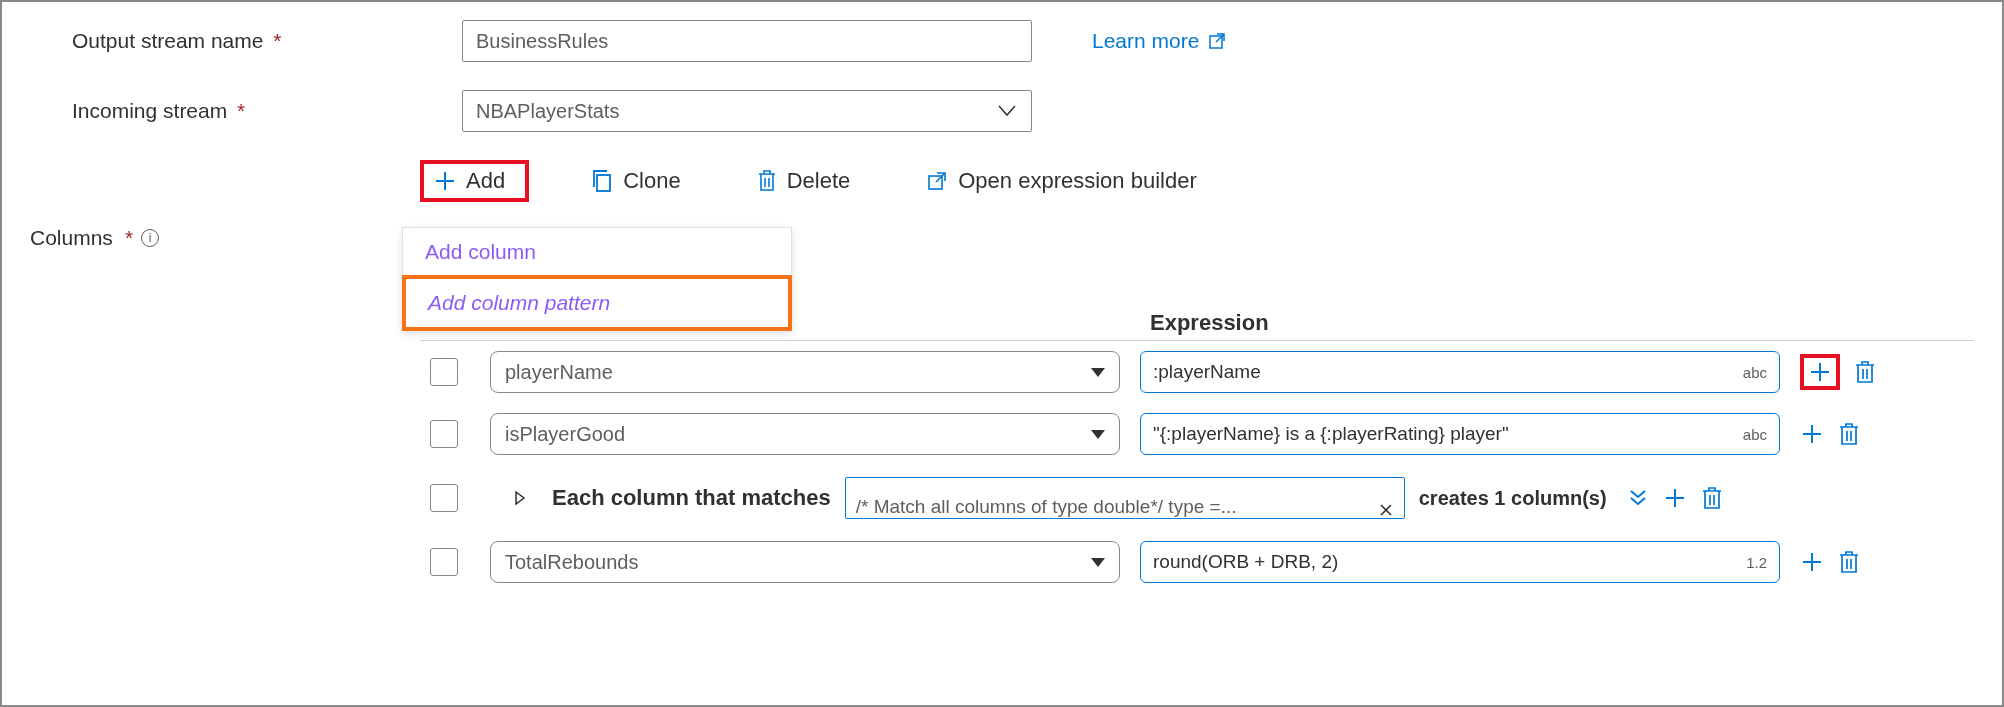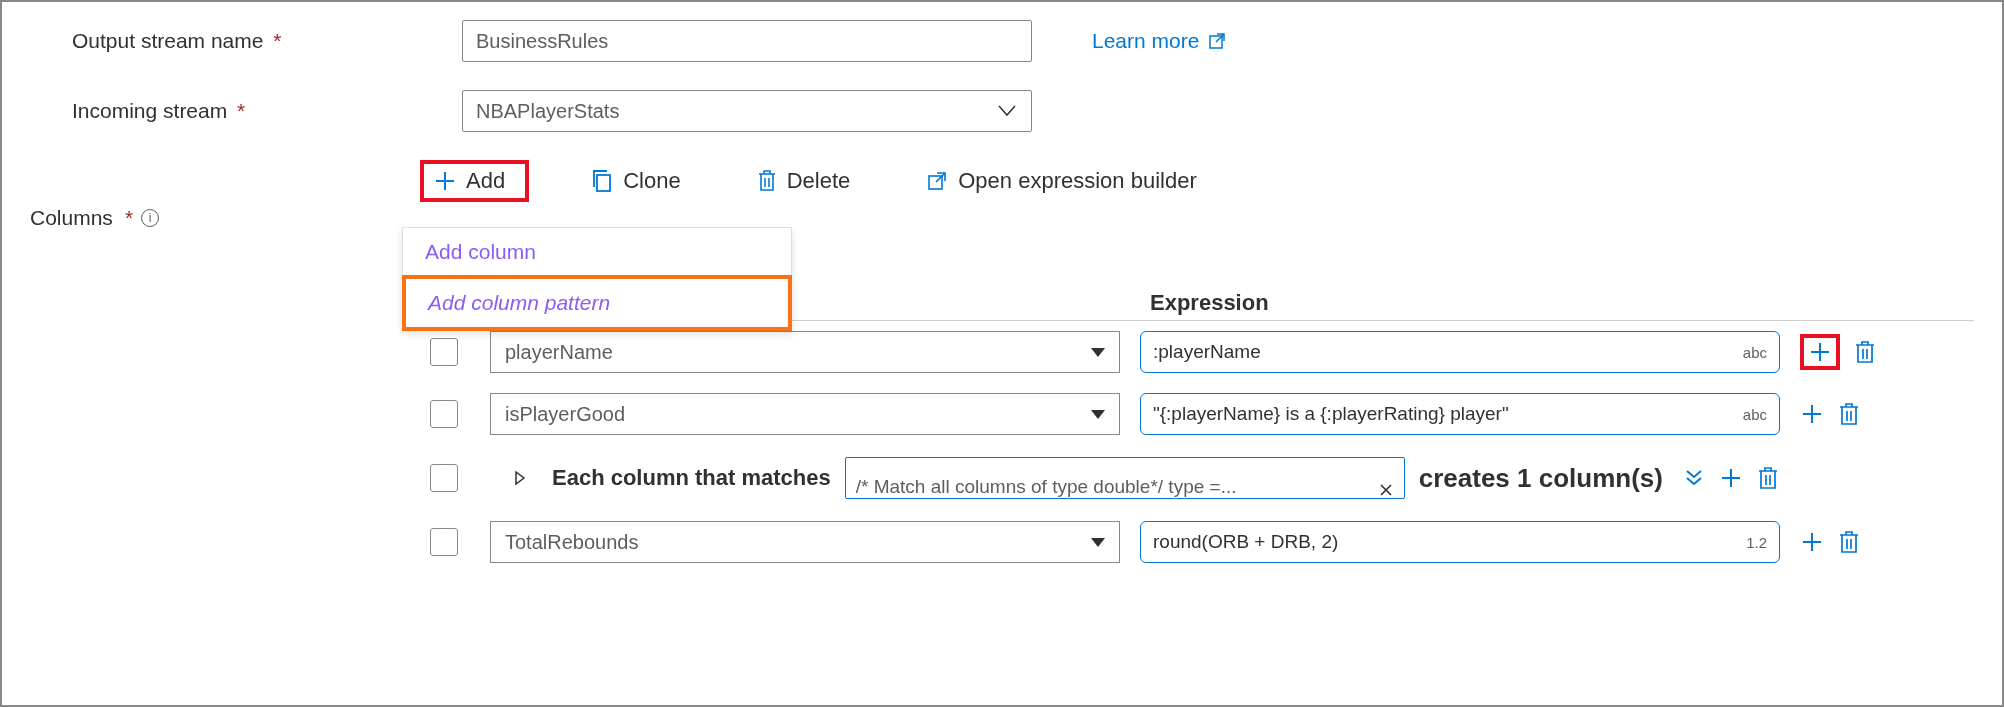--- a/index.html
+++ b/index.html
@@ -82,21 +82,21 @@
     cursor: pointer;
     padding: 6px 14px;
   }
   .tool-btn .ico { color: #0078d4; }
   .hl-red { border: 4px solid #e81123; }
   .add-btn-box { padding: 4px 20px 4px 10px; }
 
   .columns-label-row {
     display:flex;
     align-items:flex-end;
-    margin-top: 4px;
+    margin-top: 24px;
   }
   .columns-label {
     width: 390px;
     font-size: 21px;
     display:flex;
     align-items:center;
     gap:8px;
   }
   .info-circle {
     display:inline-flex;
@@ -157,21 +157,21 @@
   .chk {
     width: 28px; height: 28px;
     border: 1.5px solid #8a8886;
     border-radius: 3px;
     margin-left: 10px;
   }
   .name-dd {
     width: 630px;
     height: 42px;
     border: 1px solid #8a8886;
-    border-radius: 0;
+    border-radius: 8px;
     display:flex;
     align-items:center;
     justify-content:space-between;
     padding: 0 14px;
     font-size: 20px;
     color: #605e5c;
     background:#fff;
     gap:24px;
   }
   .caret-down {
@@ -228,21 +228,21 @@
     display:flex;
     align-items:flex-end;
     padding: 0 10px;
     font-size:19px;
     color:#605e5c;
     width: 560px;
     gap: 8px;
   }
   .pattern-creates {
     font-weight: 700;
-    font-size: 26px;
+    font-size: 20px;
     margin-left: 14px;
   }
   .dbl-chev { color:#0078d4; font-size:20px; letter-spacing:-6px; }
 
   svg { display:block; }
 
 </style>
 </head>
 <body>
 

